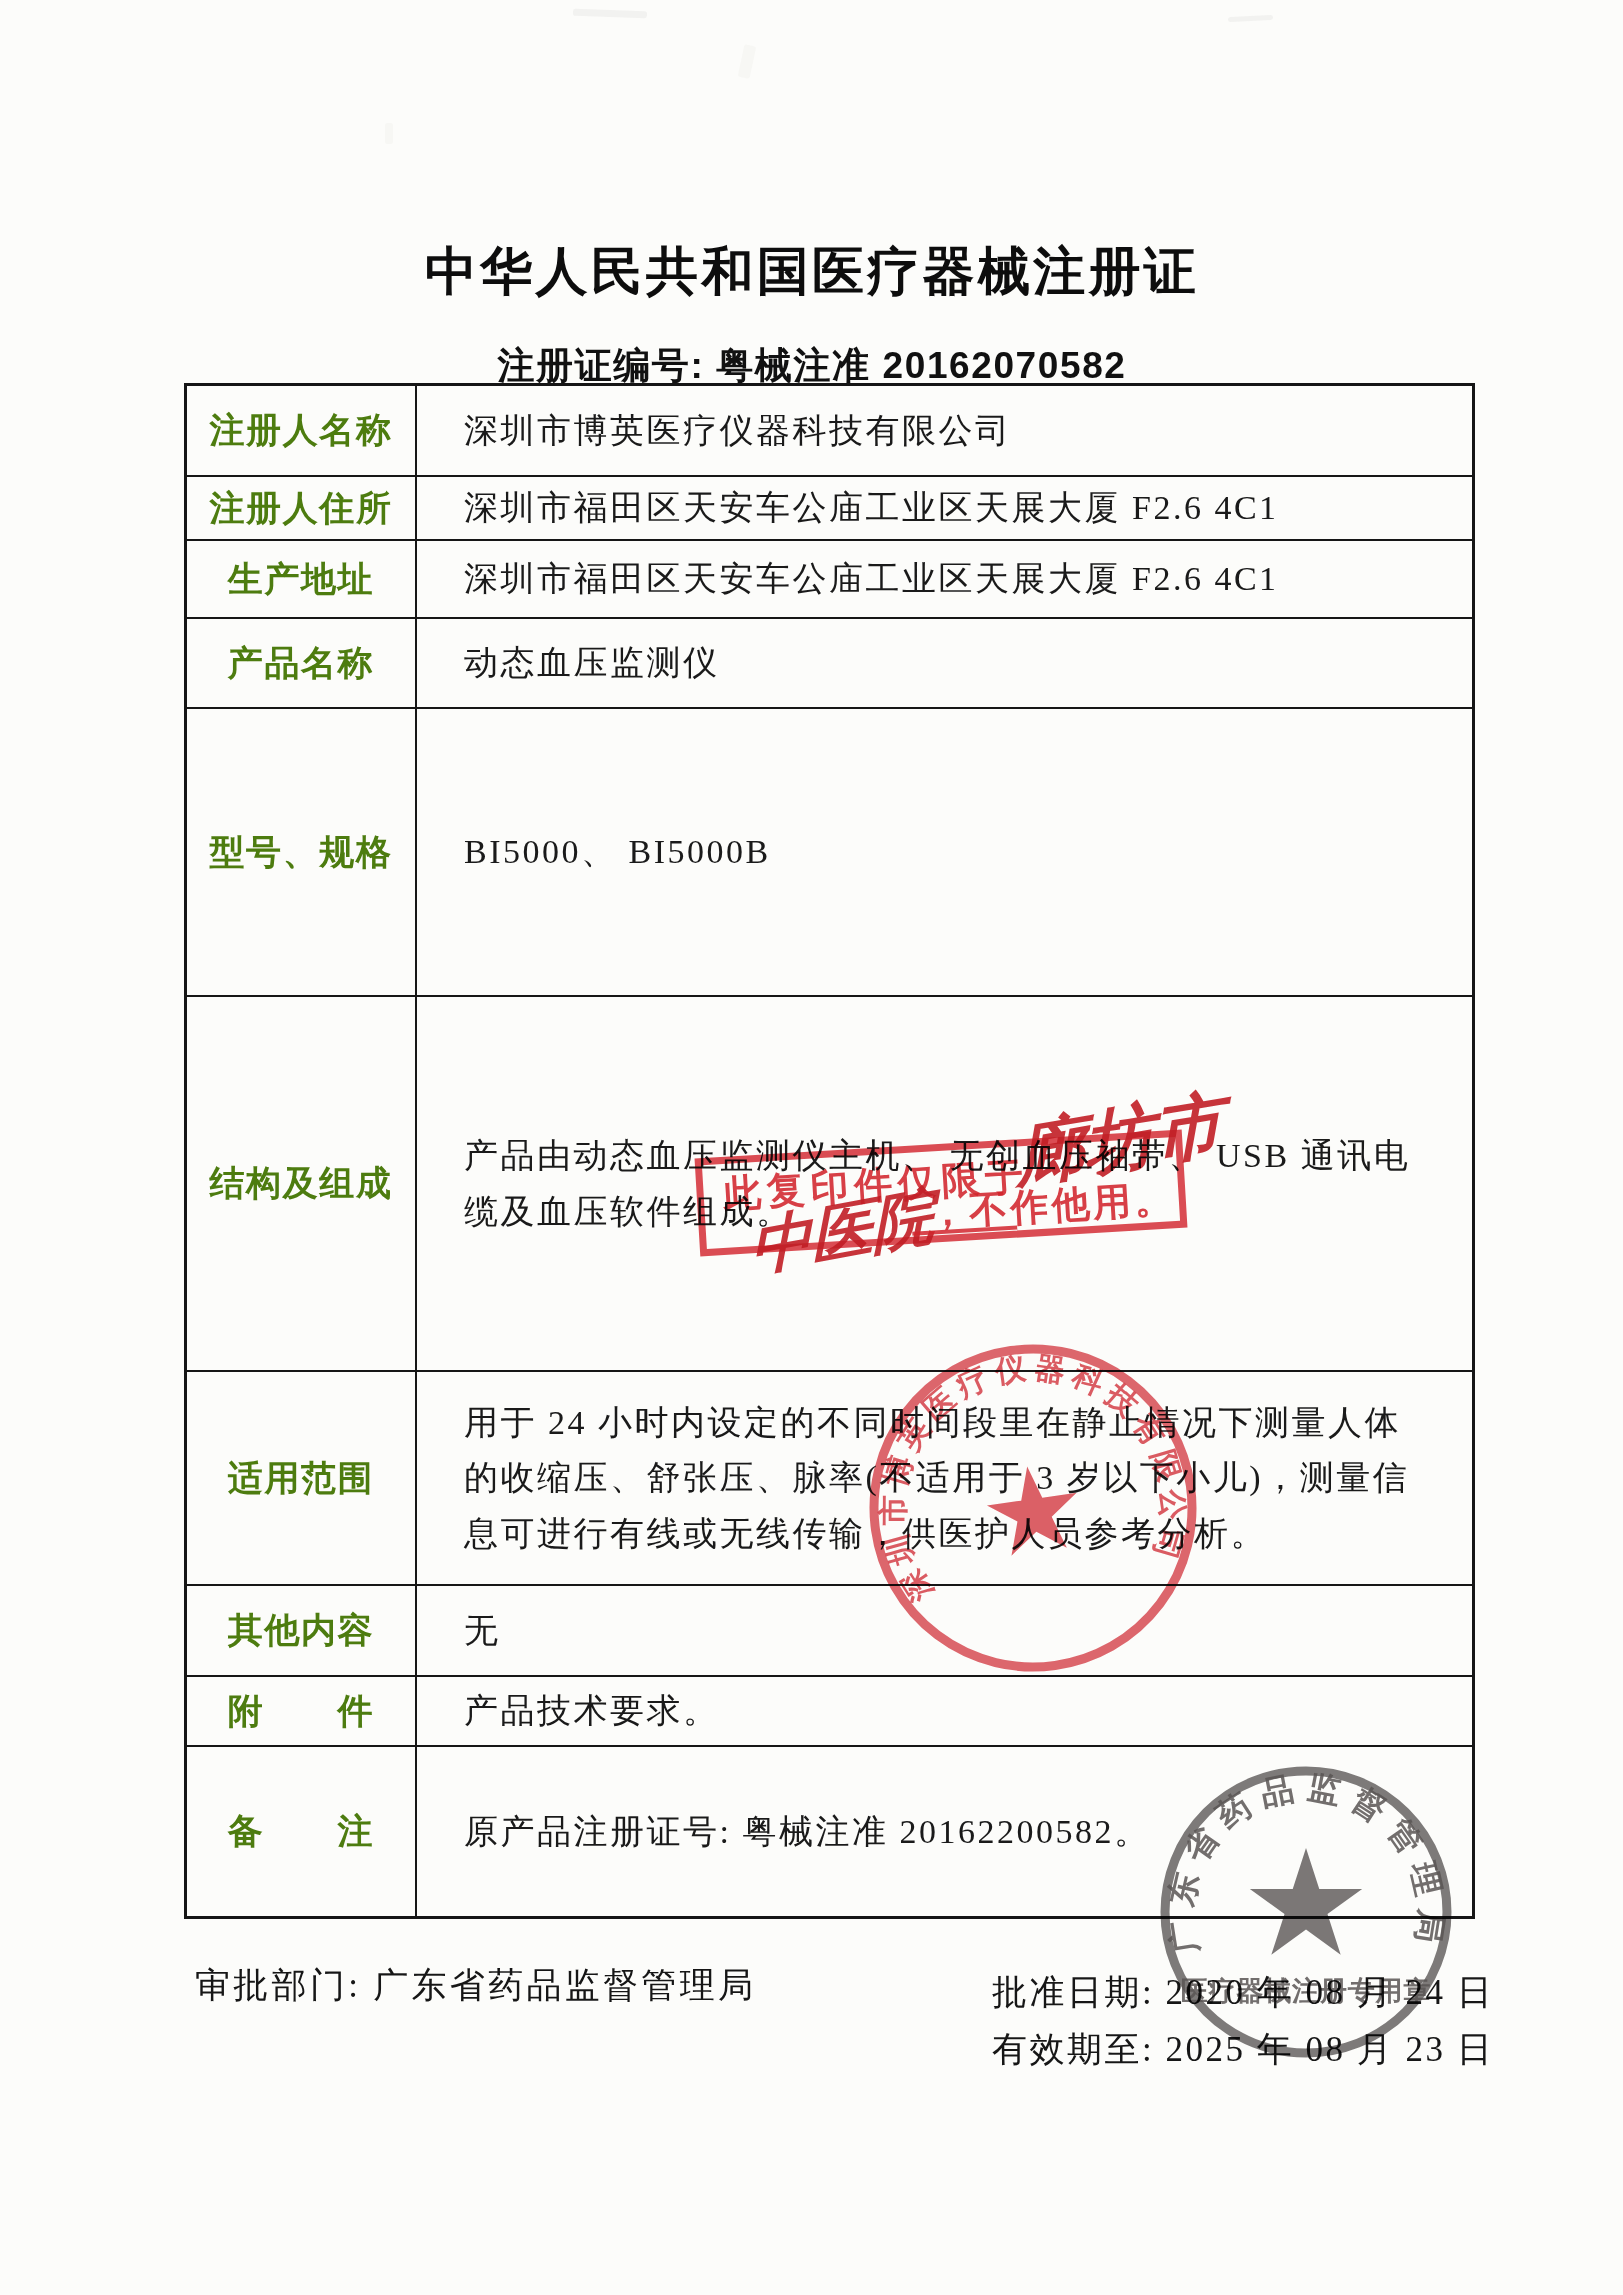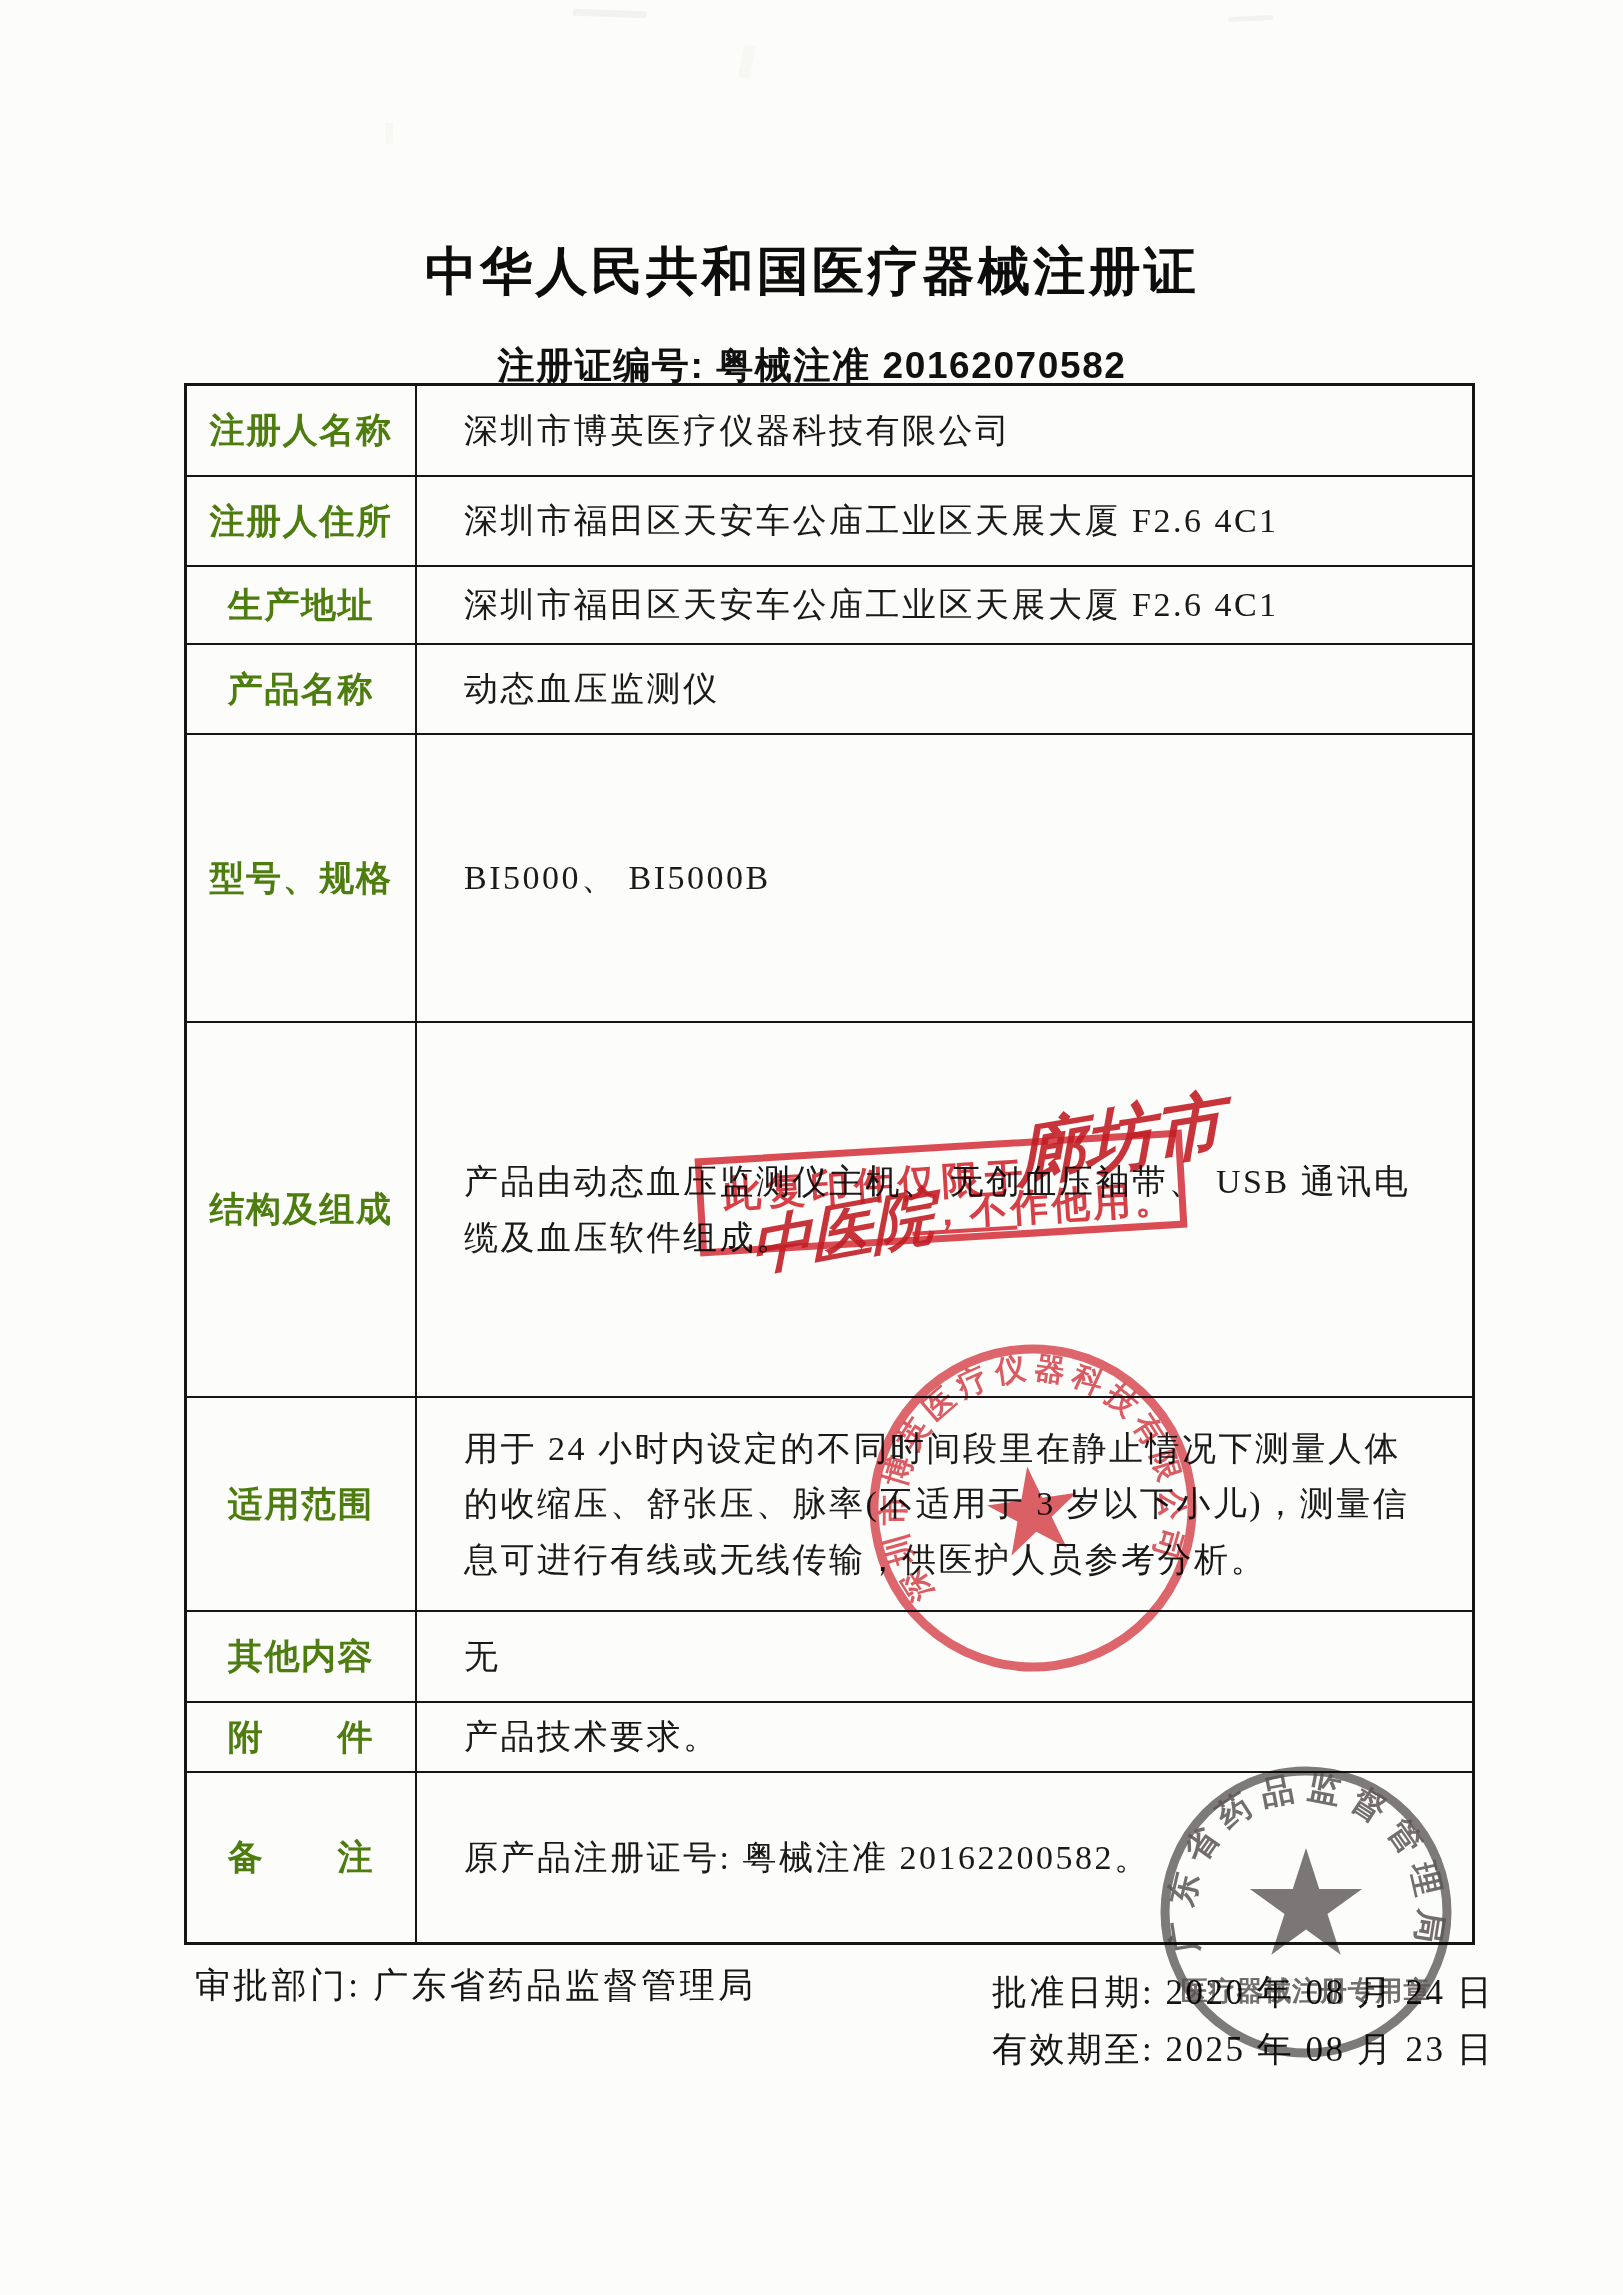--- a/index.html
+++ b/index.html
@@ -38,21 +38,21 @@
     display:flex;align-items:center;justify-content:center;
     font-family:"Liberation Sans","DejaVu Sans",sans-serif;
     font-weight:700;font-size:35px;letter-spacing:1.6px;color:#4d7c0f;
     text-align:center;
   }
   .tvalue{
     flex:1;display:flex;align-items:center;
     padding:8.2px 37px 8.2px 47px;box-sizing:border-box;
     font-size:34px;letter-spacing:2.5px;line-height:1.62;color:#1a1a1a;
   }
-  .r0{height:89px}.r1{height:90px}.r2{height:78px}.r3{height:90px}
+  .r0{height:89px}.r1{height:64px}.r2{height:78px}.r3{height:90px}
   .r4{height:288px}.r5{height:375px}.r6{height:214px}.r7{height:70px}
   .r8{height:91px}.r9{height:171px}
   
   .footer-left{
     position:absolute;left:195px;top:1962px;
     font-size:35px;letter-spacing:3.3px;color:#161616;
   }
   .footer-right1{
     position:absolute;left:992px;top:1961px;
     font-size:35px;letter-spacing:2.5px;color:#161616;white-space:nowrap;margin-top:8px;

